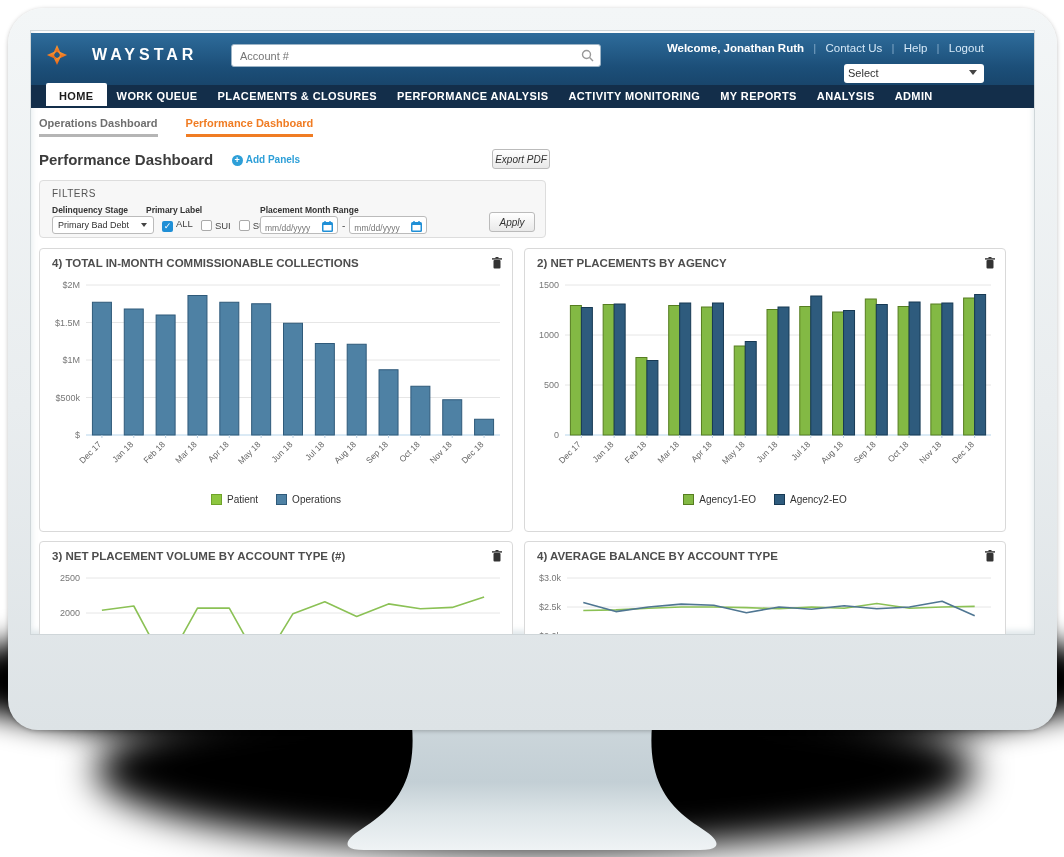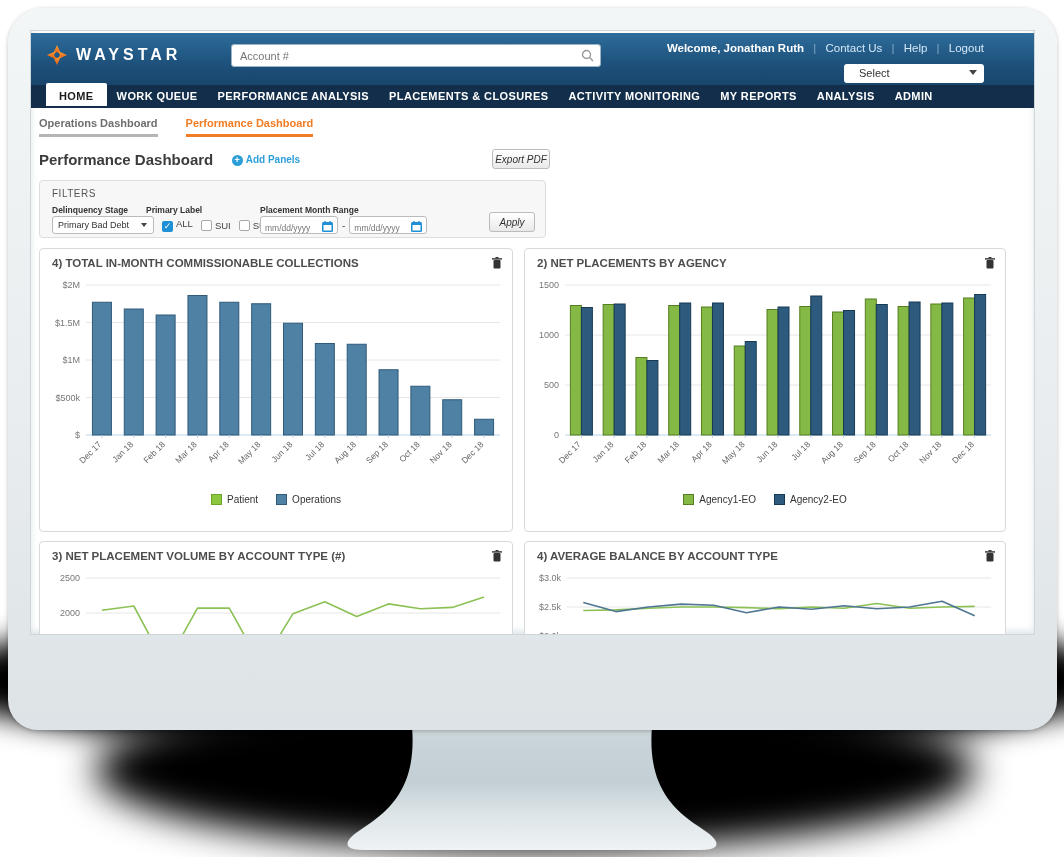--- a/index.html
+++ b/index.html
@@ -16,33 +16,33 @@
   .monitor { position:absolute; left:8px; top:8px; width:1049px; height:722px; z-index:2;
     background:linear-gradient(180deg,#f3f6f7 0%,#e9edef 55%,#dde3e6 100%);
     border-radius:36px 36px 30px 30px; box-shadow:0 1px 4px rgba(0,0,0,.25); }
   .screen { position:absolute; left:22px; top:22px; width:1005px; height:605px;
     background:#fff; overflow:hidden; border:1px solid #cfd6d9;
     box-shadow:inset 0 -3px 6px rgba(120,150,165,.25); }
 
   
   .app-header { position:absolute; left:0; top:2px; width:100%; height:75px;
     background:linear-gradient(180deg,#2e6c9b 0%,#1c4f79 45%,#143a5c 100%); }
-  .brand { position:absolute; left:15px; top:11px; display:flex; align-items:center; gap:8px; }
+  .brand { position:absolute; left:15px; top:11px; display:flex; align-items:center; gap:24px; }
   .brand-name { color:#fff; font-weight:bold; font-size:16px; letter-spacing:4px; }
   .search-wrap { position:absolute; left:200px; top:11px; width:370px; height:23px;
     background:#fff; border-radius:3px; border:1px solid #9db4c6; }
   .search-wrap input { width:330px; height:100%; border:0; outline:0; background:transparent;
     font-size:11px; color:#555; padding:0 8px; font-family:inherit; }
   .search-icon { position:absolute; right:6px; top:4px; }
   .welcome-row { position:absolute; right:50px; top:9px; font-size:11.5px; color:#d6e9f8; white-space:nowrap; }
   .welcome-row .hello { color:#ffffff; font-weight:bold; }
   .welcome-row .sep { color:#7fa6c6; margin:0 6px; }
   .welcome-row a { color:#d6e9f8; text-decoration:none; }
   .select-box { position:absolute; right:50px; top:31px; width:140px; height:19px; background:#fff;
-    border-radius:3px; font-size:11px; color:#333; padding:3px 15px;margin-left:42px; }
+    border-radius:3px; font-size:11px; color:#333; padding:3px 4px;margin-left:42px; }
   .select-box .caret { position:absolute; right:7px; top:6px; width:0; height:0;
     border-left:4px solid transparent; border-right:4px solid transparent; border-top:5px solid #444; }
 
   
   .nav-bar { position:absolute; left:0; top:52px; width:100%; height:23px; background:#132e4a;
     display:flex; align-items:center; padding-left:15px; }
   .nav-item { color:#fff; font-size:11px; font-weight:bold; letter-spacing:.4px;
     padding:0 10px; line-height:23px; white-space:nowrap; cursor:pointer; }
   .nav-item.active { background:#fff; color:#1d1d1d; position:relative; top:-2px;
     padding:7px 13px 4px 13px; line-height:12px; border-radius:2px 2px 0 0; }
@@ -157,22 +157,22 @@
       </div>
 
       <div class="select-box">
         <span>Select</span>
         <span class="caret"></span>
       </div>
 
       <div class="nav-bar">
         <span class="nav-item active">HOME</span>
         <span class="nav-item">WORK QUEUE</span>
+        <span class="nav-item">PLACEMENTS &amp; CLOSURES</span>
         <span class="nav-item">PERFORMANCE ANALYSIS</span>
-        <span class="nav-item">PLACEMENTS &amp; CLOSURES</span>
         <span class="nav-item">ACTIVITY MONITORING</span>
         <span class="nav-item">MY REPORTS</span>
         <span class="nav-item">ANALYSIS</span>
         <span class="nav-item">ADMIN</span>
       </div>
     </div>
 
     <div class="subtabs">
       <span class="subtab inactive">Operations Dashboard</span>
       <span class="subtab active">Performance Dashboard</span>

